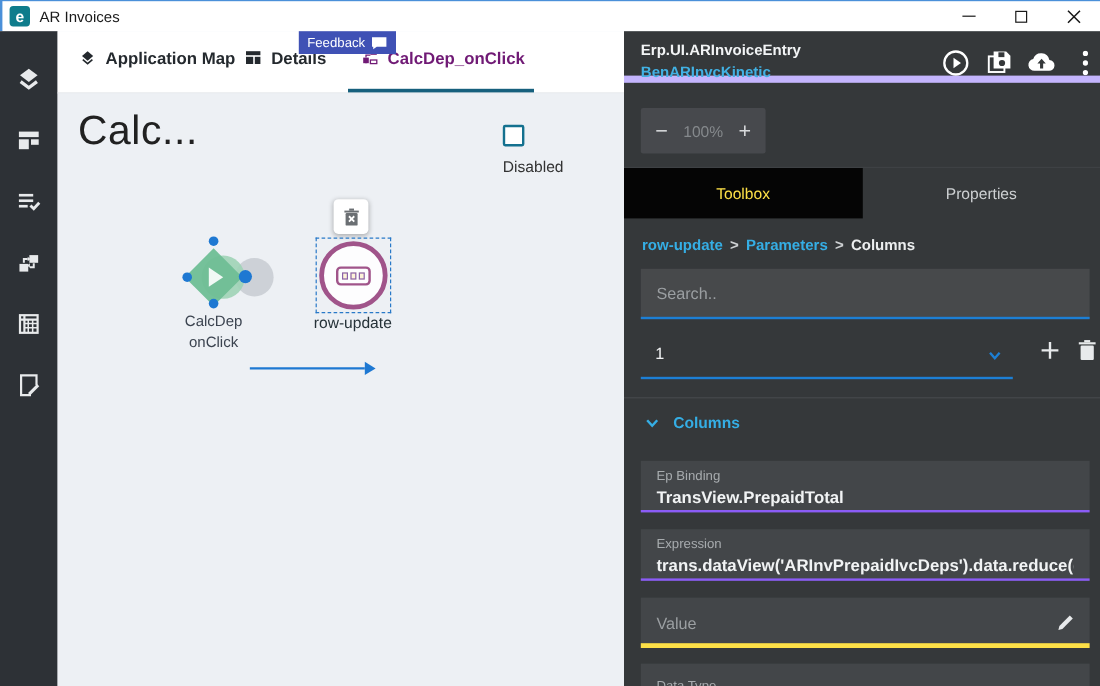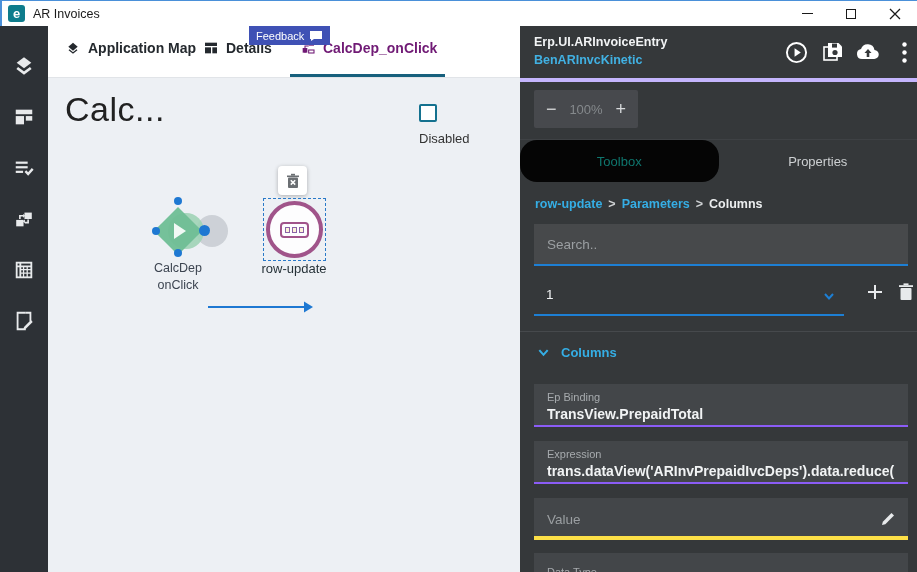--- a/index.html
+++ b/index.html
@@ -65,34 +65,34 @@
   .ru-icon { width:29px; height:16px; border:2.5px solid #a0548a; border-radius:4px;
              display:flex; align-items:center; justify-content:center; gap:2px; }
   .ru-sq { width:5px; height:6px; background:#fdf3d8; border:1.5px solid #8a62a8; }
   .ru-label { position:absolute; left:196px; top:183px; width:100px; text-align:center; font-size:13px; color:#263238; }
   .trash-btn { position:absolute; left:230px; top:88px; width:29px; height:29px; background:#fff; border-radius:4px;
                box-shadow:0 1px 4px rgba(0,0,0,.28); display:flex; align-items:center; justify-content:center; color:#6b6f73; }
   .trash-btn svg { width:16px; height:16px; }
 
   
   .panel { position:absolute; left:520px; top:26px; width:397px; height:546px; background:#35383a; color:#e8eaec; }
-  .panel-header { position:absolute; left:0; top:0; width:397px; height:56px; border-bottom:4px solid #c4b5fd; }
+  .panel-header { position:absolute; left:0; top:0; width:397px; height:43px; border-bottom:6px solid #c4b5fd; }
   .app-id { position:absolute; left:14px; top:9px; font-size:12.5px; font-weight:600; color:#f2f4f5; }
   .layer-name { position:absolute; left:14px; top:27px; font-size:12.5px; font-weight:600; color:#41b1e3; }
   .header-icons { position:absolute; right:0px; top:14px; display:flex; align-items:center; gap:10px; }
   .hicon { width:26px; display:flex; justify-content:center; color:#fff; }
 
   .zoomctl { position:absolute; left:14px; top:64px; width:104px; height:38px; background:#47494d; border-radius:2px;
              display:flex; align-items:center; justify-content:space-between; padding:0 12px; }
   .zoom-minus, .zoom-plus { font-size:18px; color:#d8dadc; line-height:1; }
   .zoom-level { font-size:13px; color:#85898c; }
 
   .panel-tabs { position:absolute; left:0; top:113px; width:397px; height:43px; display:flex; border-top:1px solid #3e4144; }
   .ptab { flex:1; display:flex; align-items:center; justify-content:center; font-size:13px; color:#cdd0d2; }
-  .ptab.active { background:#050505; color:#0f766e;border-radius:17px; }
+  .ptab.active { background:#050505; color:#fde047; }
 
   .breadcrumb { position:absolute; left:15px; top:171px; font-size:12.5px; font-weight:600; display:flex; gap:6px; }
   .crumb-link { color:#35aee5; }
   .crumb-sep { color:#cfd2d4; }
   .crumb-current { color:#eceeef; }
 
   .searchbox { position:absolute; left:14px; top:198px; width:374px; height:42px; background:#47494b;
                border:none; border-bottom:2px solid #1d7fd4; color:#e8eaec; font-size:13.5px; padding:0 13px;
                font-family:"Liberation Sans", sans-serif; outline:none; }
   .searchbox::placeholder { color:#9b9fa2; opacity:1; }

